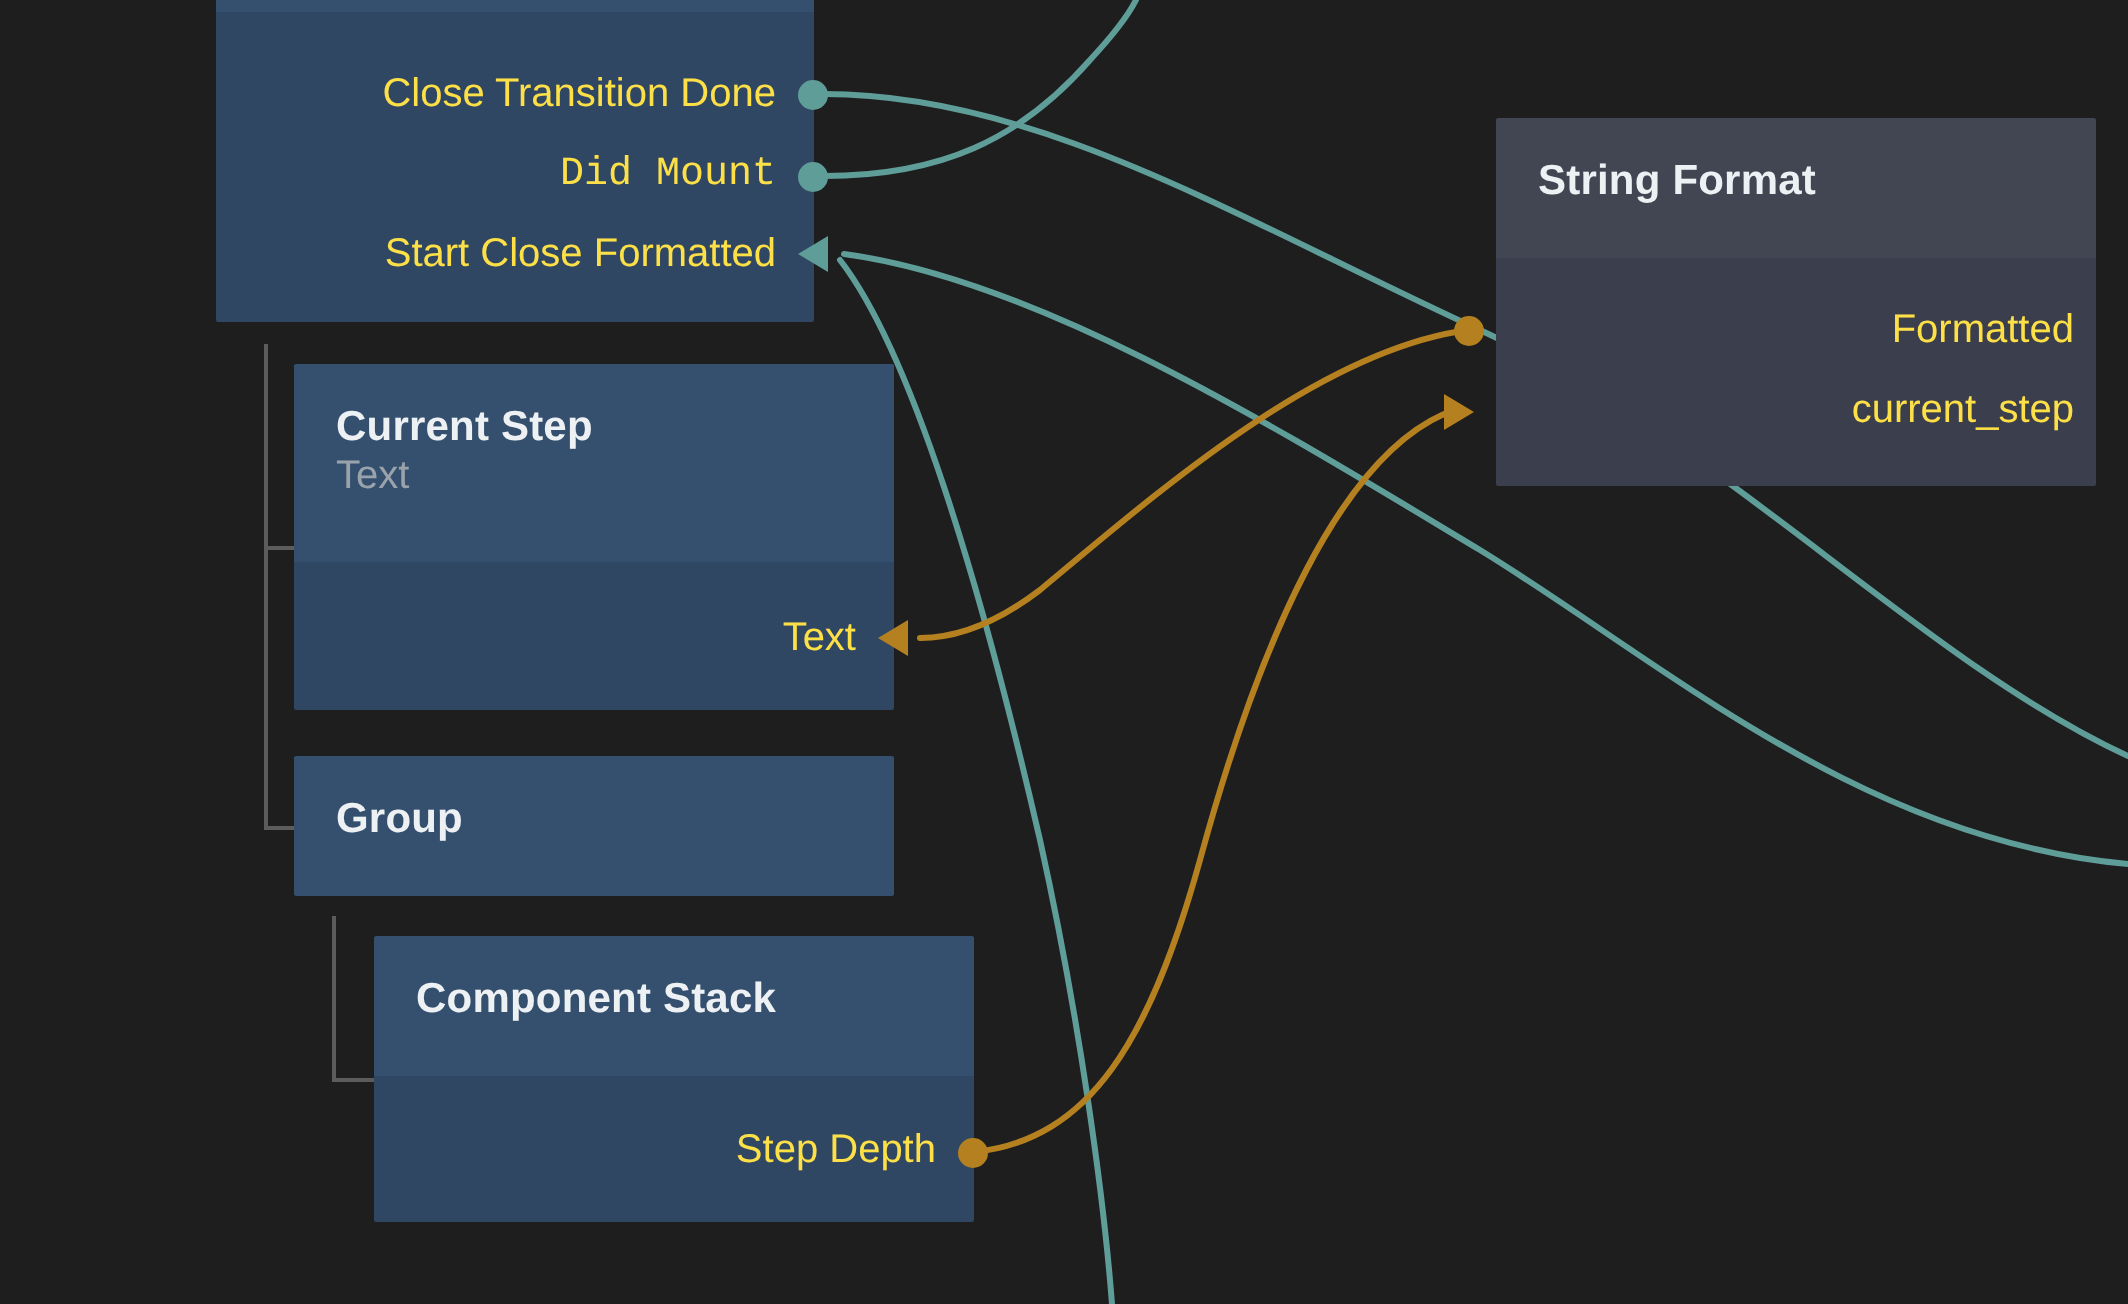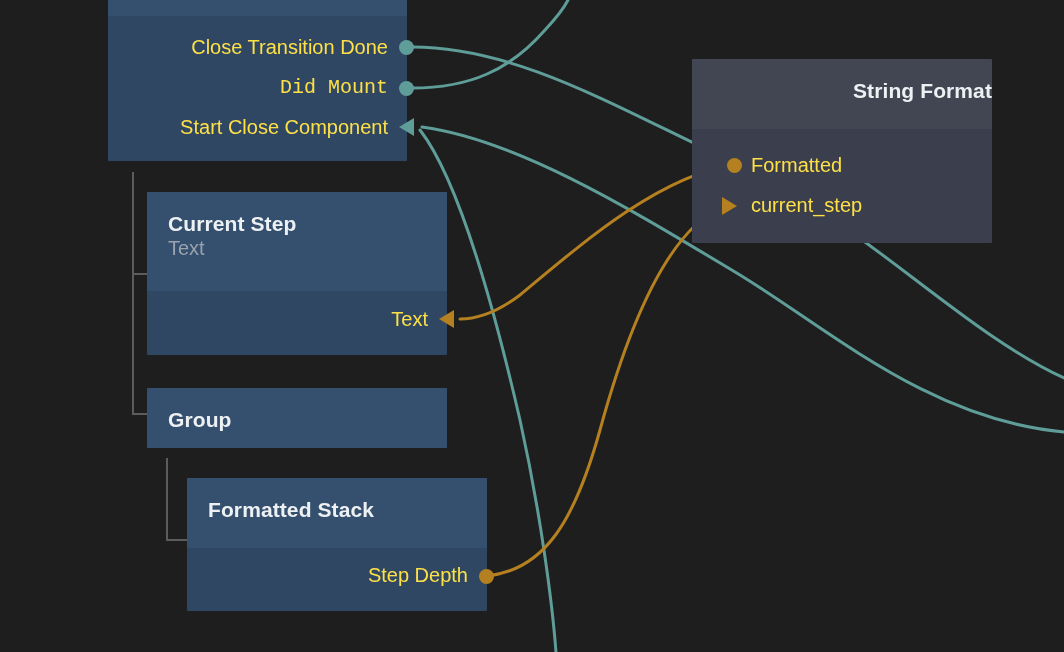--- a/index.html
+++ b/index.html
@@ -48,36 +48,36 @@
     white-space: nowrap;
   }
   .node-subtitle {
     color: #9aa3ab;
     font-size: 20px;
     font-weight: normal;
     line-height: 1.2;
     white-space: nowrap;
   }
   
-  .node.blue .node-header { background: #34506e; margin-top: 10px; }
+  .node.blue .node-header { background: #34506e; }
   .node.blue .node-body   { background: #2f4763; }
   
   .node.gray .node-header { background: #424653; }
   .node.gray .node-body   { background: #3b3e4c; }
 
   
   .port {
     position: absolute;
     color: #fde047;
     font-size: 20px;
     line-height: 1;
     white-space: nowrap;
   }
   .port.right { text-align: right; }
-  .port.left  { text-align: left; }
+  .port.left  { text-align: right; margin-left: 28px; }
 
   .port-dot {
     position: absolute;
     width: 15px;
     height: 15px;
     border-radius: 50%;
   }
   .port-dot.teal   { background: #5f9d99; }
   .port-dot.orange { background: #b5801f; }
 
@@ -149,21 +149,21 @@
     <span>Close Transition Done</span>
   </div>
   <div class="port-dot teal" style="left:399px; top:40px;"></div>
 
   <div class="port right" style="left:130px; top:78px; width:258px;font-family:Liberation Mono, monospace;">
     <span>Did Mount</span>
   </div>
   <div class="port-dot teal" style="left:399px; top:81px;"></div>
 
   <div class="port right" style="left:130px; top:117px; width:258px;">
-    <span>Start Close Component</span>
+    <span>Start Close Formatted</span>
   </div>
   <div class="port-arrow left-teal" style="left:399px; top:118px;"></div>
 
   <div class="node blue" style="left:147px; top:182px; width:300px; height:173px;">
     <div class="node-header" style="height:99px; padding:20px 0 0 21px;">
       <div class="node-title">Current Step</div>
       <div class="node-subtitle">Text</div>
     </div>
     <div class="node-body" style="height:74px;"></div>
   </div>
@@ -173,30 +173,30 @@
   <div class="port-arrow left-orange" style="left:439px; top:310px;"></div>
 
   <div class="node blue" style="left:147px; top:378px; width:300px; height:70px;">
     <div class="node-header" style="height:70px; padding:20px 16px 0 21px;">
       <div class="node-title">Group</div>
     </div>
   </div>
 
   <div class="node blue" style="left:187px; top:468px; width:300px; height:143px;">
     <div class="node-header" style="height:70px; padding:20px 0 0 21px;">
-      <div class="node-title">Formatted Stack</div>
+      <div class="node-title">Component Stack</div>
     </div>
     <div class="node-body" style="height:73px;"></div>
   </div>
   <div class="port right" style="left:210px; top:565px; width:258px;">
     <span>Step Depth</span>
   </div>
   <div class="port-dot orange" style="left:479px; top:569px;"></div>
 
-  <div class="node gray" style="left:692px; top:59px; width:300px; height:184px;text-align:right;">
+  <div class="node gray" style="left:748px; top:59px; width:300px; height:184px;">
     <div class="node-header" style="height:70px; padding:20px 0 0 21px;">
       <div class="node-title">String Format</div>
     </div>
     <div class="node-body" style="height:114px;"></div>
   </div>
   <div class="port left" style="left:751px; top:155px; width:258px;">
     <span>Formatted</span>
   </div>
   <div class="port-dot orange" style="left:727px; top:158px;"></div>
 

